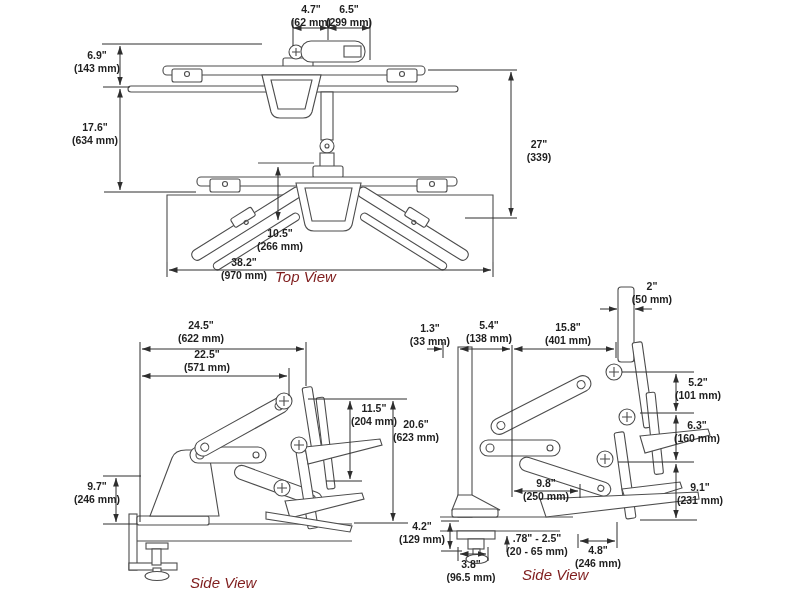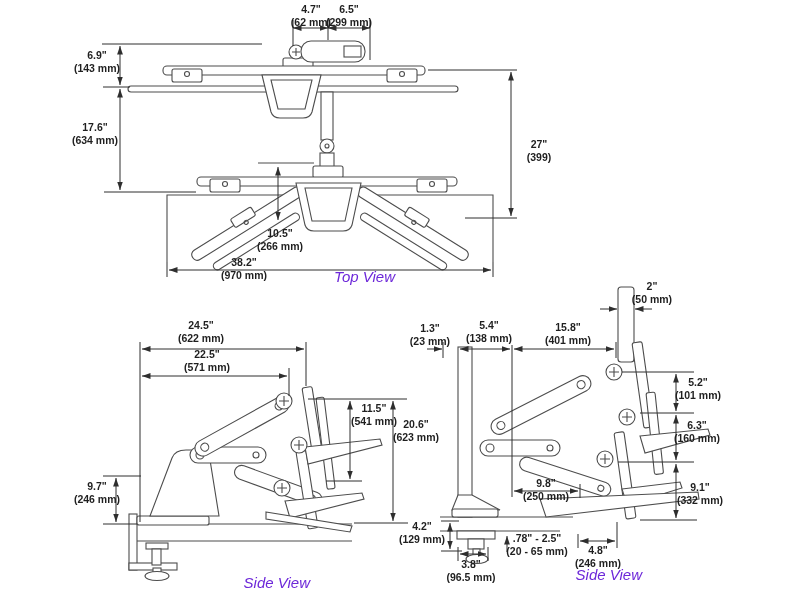--- a/index.html
+++ b/index.html
@@ -2,22 +2,22 @@
 <html><head>
 <meta charset="utf-8">
 <style>
   html,body{margin:0;padding:0;background:#fff;}
   #stage{position:relative;width:800px;height:600px;background:#fff;overflow:hidden;
          font-family:"Liberation Sans",sans-serif;}
   #stage svg{position:absolute;left:0;top:0;}
   .dim{position:absolute;width:90px;text-align:center;
        font:bold 10.5px/13px "Liberation Sans",sans-serif;color:#1f1f1f;white-space:nowrap;}
   .dim span{display:block;}
-  .caption{position:absolute;width:120px;text-align:right;
-       font:italic 15px/18px "Liberation Sans",sans-serif;color:#6d28d9;}
+  .caption{position:absolute;width:120px;text-align:left;
+       font:italic 15px/18px "Liberation Sans",sans-serif;color:#7f1d1d;}
 </style>
 </head>
 <body>
 
 <div id="stage">
 
 <svg width="800" height="600" viewBox="0 0 800 600">
   <defs>
     <marker id="ae" markerWidth="10" markerHeight="8" refX="8.5" refY="3.5" orient="auto-start-reverse" markerUnits="userSpaceOnUse">
       <path d="M0,0.6 L8.5,3.5 L0,6.4 Z" fill="#2e2e2e"></path>
@@ -238,21 +238,21 @@
 <div class="dim" style="left:52px;top:49px">
       <span>6.9"</span>
       <span>(143 mm)</span>
     </div>
 <div class="dim" style="left:50px;top:121px">
       <span>17.6"</span>
       <span>(634 mm)</span>
     </div>
 <div class="dim" style="left:494px;top:138px">
       <span>27"</span>
-      <span>(399)</span>
+      <span>(339)</span>
     </div>
 <div class="dim" style="left:235px;top:227px">
       <span>10.5"</span>
       <span>(266 mm)</span>
     </div>
 <div class="dim" style="left:199px;top:256px">
       <span>38.2"</span>
       <span>(970 mm)</span>
     </div>
 <div class="caption" style="left:275px;top:268px">Top View</div>
@@ -260,35 +260,35 @@
 <div class="dim" style="left:156px;top:319px">
       <span>24.5"</span>
       <span>(622 mm)</span>
     </div>
 <div class="dim" style="left:162px;top:348px">
       <span>22.5"</span>
       <span>(571 mm)</span>
     </div>
 <div class="dim" style="left:329px;top:402px">
       <span>11.5"</span>
-      <span>(541 mm)</span>
+      <span>(204 mm)</span>
     </div>
 <div class="dim" style="left:371px;top:418px">
       <span>20.6"</span>
       <span>(623 mm)</span>
     </div>
 <div class="dim" style="left:52px;top:480px">
       <span>9.7"</span>
       <span>(246 mm)</span>
     </div>
 <div class="caption" style="left:190px;top:574px">Side View</div>
 
 <div class="dim" style="left:385px;top:322px">
       <span>1.3"</span>
-      <span>(23  mm)</span>
+      <span>(33  mm)</span>
     </div>
 <div class="dim" style="left:444px;top:319px">
       <span>5.4"</span>
       <span>(138 mm)</span>
     </div>
 <div class="dim" style="left:523px;top:321px">
       <span>15.8"</span>
       <span>(401 mm)</span>
     </div>
 <div class="dim" style="left:607px;top:280px">
@@ -298,21 +298,21 @@
 <div class="dim" style="left:653px;top:376px">
       <span>5.2"</span>
       <span>(101 mm)</span>
     </div>
 <div class="dim" style="left:652px;top:419px">
       <span>6.3"</span>
       <span>(160 mm)</span>
     </div>
 <div class="dim" style="left:655px;top:481px">
       <span>9.1"</span>
-      <span>(332 mm)</span>
+      <span>(231 mm)</span>
     </div>
 <div class="dim" style="left:501px;top:477px">
       <span>9.8"</span>
       <span>(250 mm)</span>
     </div>
 <div class="dim" style="left:377px;top:520px">
       <span>4.2"</span>
       <span>(129 mm)</span>
     </div>
 <div class="dim" style="left:492px;top:532px">

